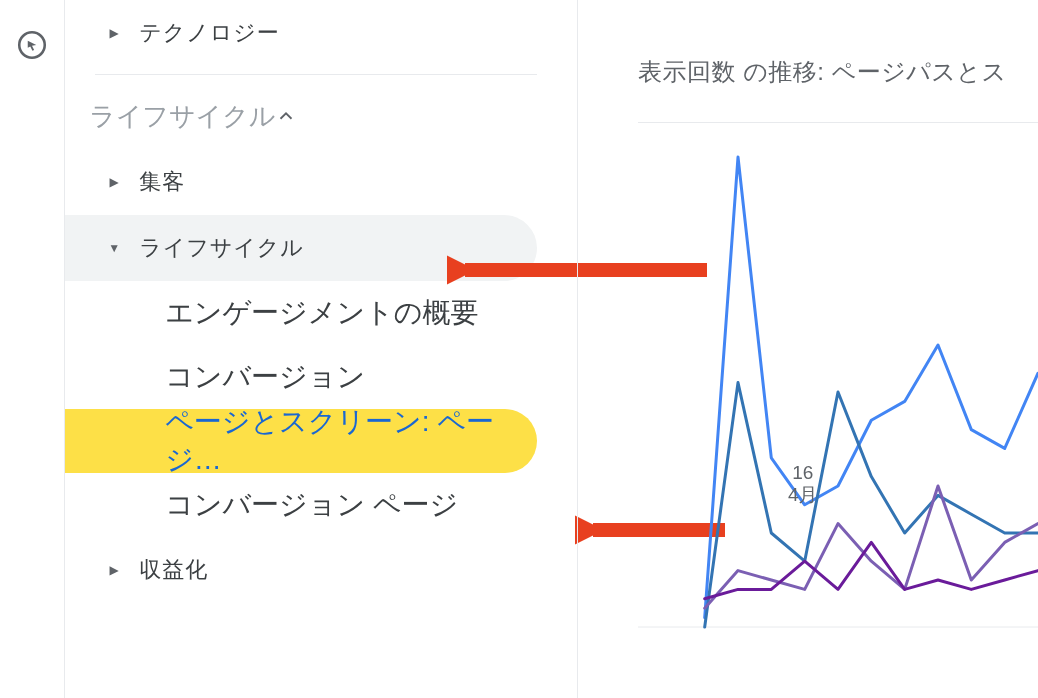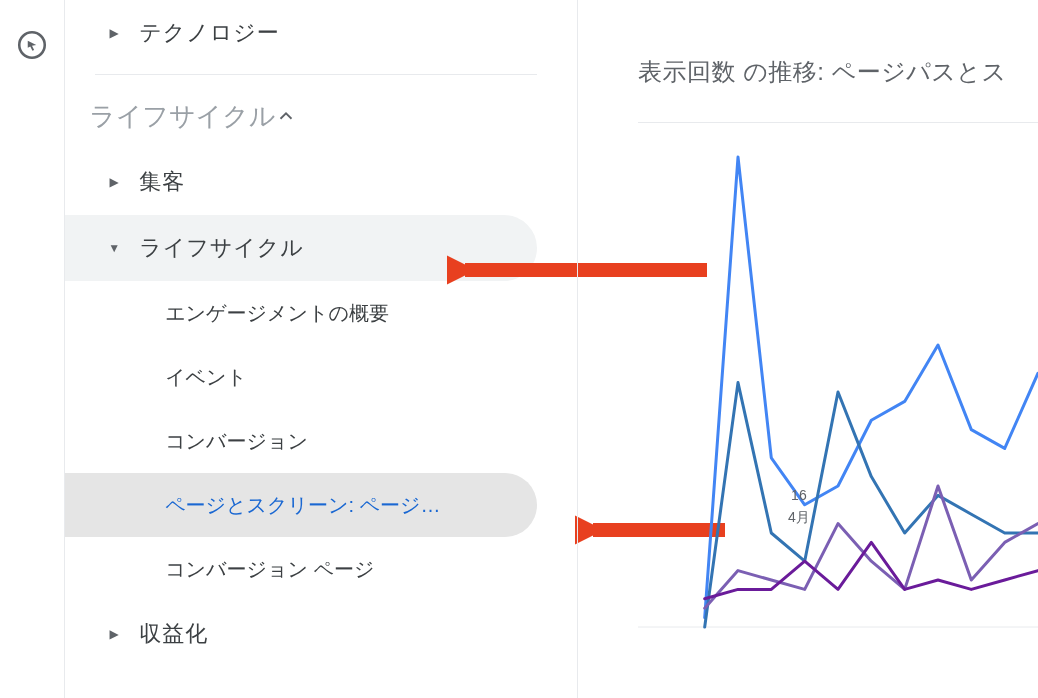--- a/index.html
+++ b/index.html
@@ -11,28 +11,28 @@
   .nav{width:540px;box-sizing:border-box;padding-top:0;position:relative}
   .nav-item{display:flex;align-items:center;height:66px;font-size:22px;color:#3c4043;cursor:pointer}
   .nav-item .arrow{width:50px;display:flex;justify-content:center;align-items:center;margin-left:24px}
   .nav-item .arrow span{font-size:12px;color:#5f6368}
   .nav-item .lbl{font-size:22px;letter-spacing:1px}
   .nav-hr{height:1px;background:#e8eaed;margin:8px 30px}
   .section-head{display:flex;align-items:center;height:66px;padding-left:24px;padding-right:40px;color:#9aa0a6;font-size:26px;justify-content:flex-start}
   .section-head .chev{display:flex;align-items:center}
   .section-head .chev svg{width:22px;height:22px}
   .expanded{background:#f1f3f4;border-radius:0 36px 36px 0;margin-right:30px}
-  .subitem{display:flex;align-items:center;height:64px;padding-left:100px;font-size:20px;color:#3c4043;cursor:pointer}
-  .subitem.active{background:#e5e5e5;border-radius:0 34px 34px 0;margin-right:30px;color:#1967d2}
+  .subitem{display:flex;align-items:center;height:64px;padding-left:100px;font-size:28px;color:#3c4043;cursor:pointer}
+  .subitem.active{background:#fde047;border-radius:0 34px 34px 0;margin-right:30px;color:#1967d2}
   .content{flex:1;border-left:1px solid #e8eaed;margin-left:10px;padding-left:60px;padding-top:56px;position:relative;box-sizing:border-box}
   .chart-title{font-size:24px;color:#5f6368;letter-spacing:.5px}
   .chart-rule{height:1px;background:#e8eaed;margin-top:34px;margin-left:0;margin-right:0}
   .chart-area{position:relative;width:400px;height:470px;margin-top:34px}
   .chart-area svg{overflow:visible}
-  .xaxis-label{position:absolute;left:210px;top:484px;font-size:14px;color:#5f6368;text-align:center}
+  .xaxis-label{position:absolute;left:210px;top:462px;font-size:19px;color:#5f6368;text-align:center}
   .xaxis-label div{line-height:22px}
   .anno-arrow{position:absolute;pointer-events:none}
 </style>
 </head>
 <body>
 
 <div class="page">
   <div class="rail">
     <span>
       <svg viewBox="0 0 24 24" fill="none" stroke="#5f6368" stroke-width="1.8">
@@ -65,23 +65,20 @@
       <span class="lbl">集客</span>
     </div>
     <div class="nav-item expanded">
       <span class="arrow">
           <span>▼</span>
         </span>
       <span class="lbl">ライフサイクル</span>
     </div>
     <div class="subitem">
       <span>エンゲージメントの概要</span>
-    </div>
-    <div class="subitem">
-      <span>イベント</span>
     </div>
     <div class="subitem">
       <span>コンバージョン</span>
     </div>
     <div class="subitem active">
       <span>ページとスクリーン: ページ…</span>
     </div>
     <div class="subitem">
       <span>コンバージョン ページ</span>
     </div>

